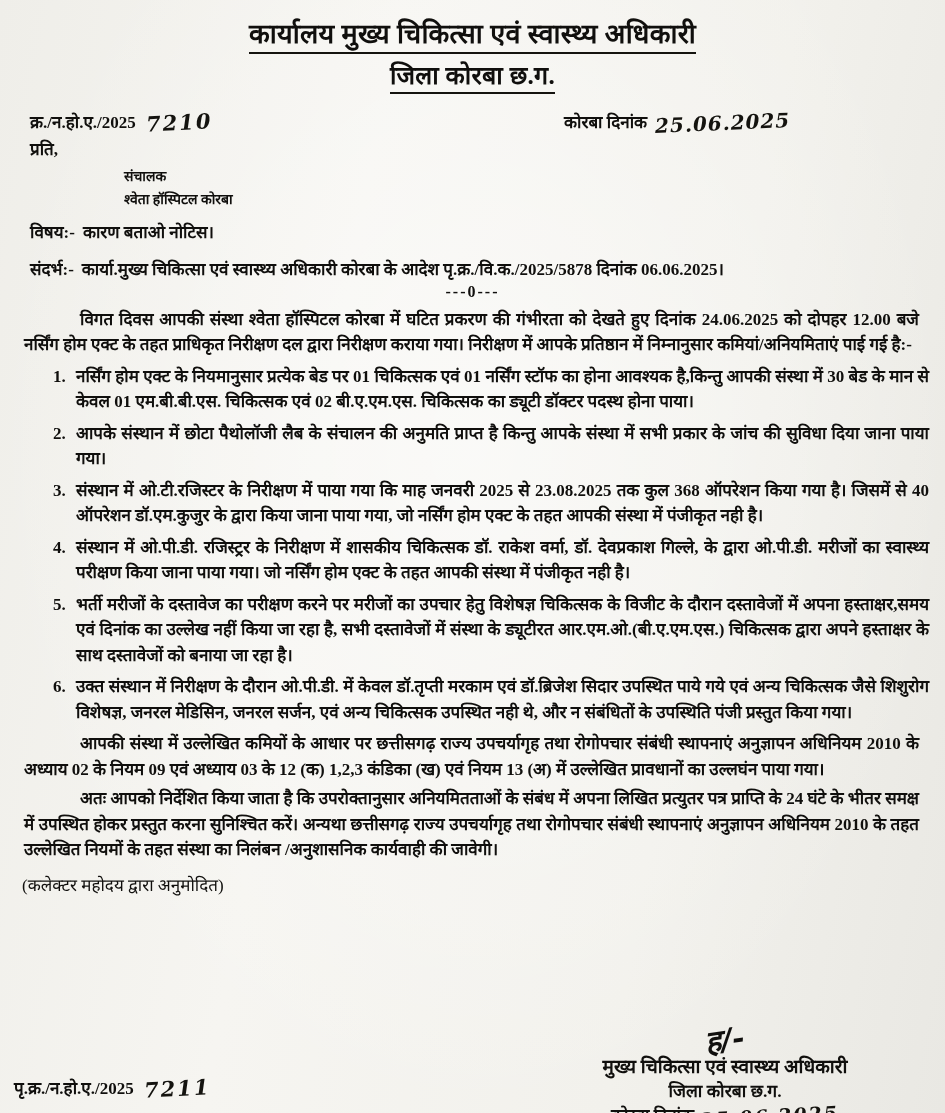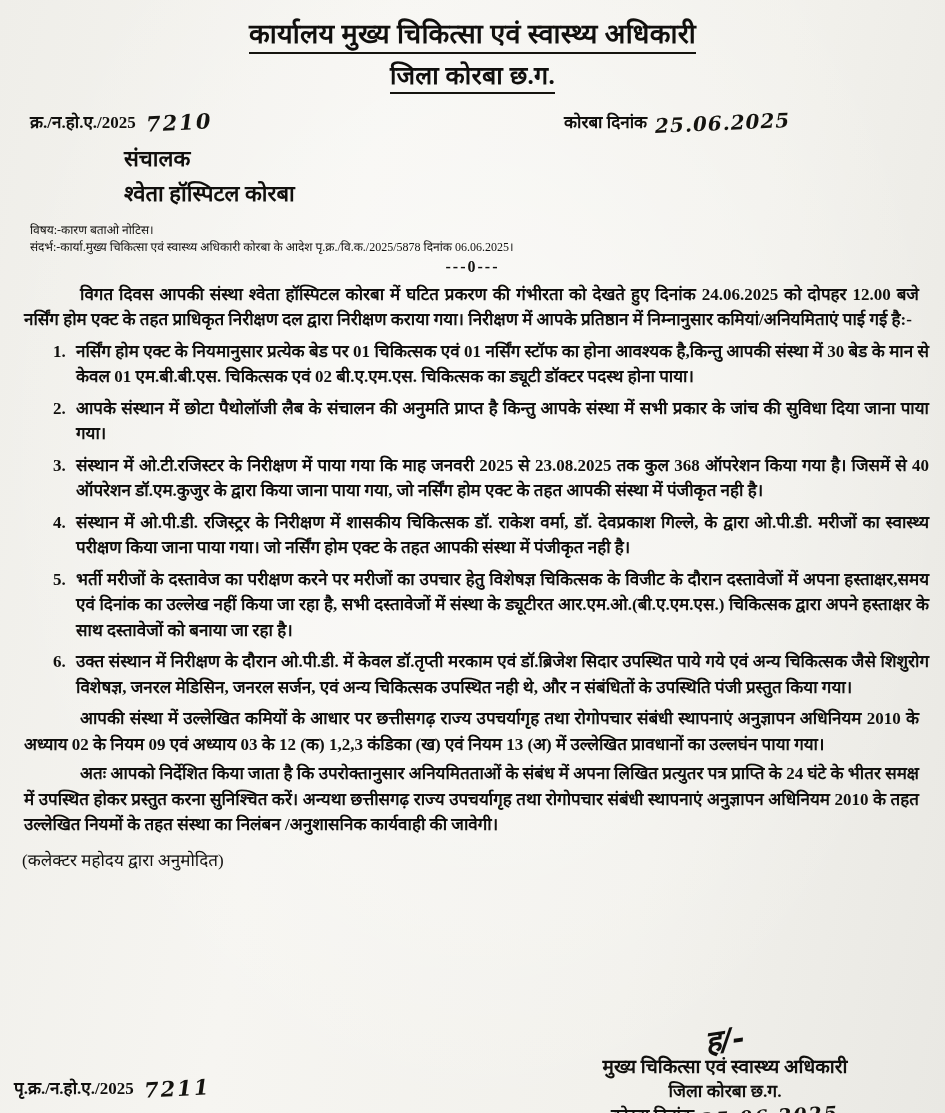--- a/index.html
+++ b/index.html
@@ -80,36 +80,37 @@
   }
 
   .to-label {
     margin: 1px 0 0 14px;
     font-size: 17px;
     font-weight: 600;
   }
   .addressee {
     margin-left: 108px;
     margin-top: 6px;
-    font-size: 22px;
+    font-size: 14px;
     font-weight: 600;
     line-height: 1.58;
   }
 
   .kv {
     margin-left: 14px;
     margin-top: 6px;
-    font-size: 12px;
-    font-weight: 400;
+    font-size: 17px;
+    font-weight: 700;
     display: flex;
+    gap: 8px;
   }
   .kv .k { flex: 0 0 auto; }
   .kv .v { flex: 1 1 auto; }
   .kv.subject { margin-top: 9px; }
-  .kv.reference { margin-top: 0; }
+  .kv.reference { margin-top: 14px; }
 
   .divider {
     text-align: center;
     font-size: 16px;
     font-weight: 700;
     letter-spacing: 2px;
     margin: 3px 0 6px 0;
   }
 
   
@@ -198,20 +199,21 @@
 
     <div class="ref-row">
       <div class="ref-left">
         <span>क्र./न.हो.ए./2025</span><span class="hand">7210</span>
       </div>
       <div class="ref-right">
         <span>कोरबा दिनांक</span><span class="hand date">25.06.2025</span>
       </div>
     </div>
 
+    <div class="to-label">प्रति,</div>
     <div class="addressee">
       <div>संचालक</div>
       <div>श्वेता हॉस्पिटल कोरबा</div>
     </div>
 
     <div class="kv subject">
       <span class="k">विषय:-</span>
       <span class="v">कारण बताओ नोटिस।</span>
     </div>
 

